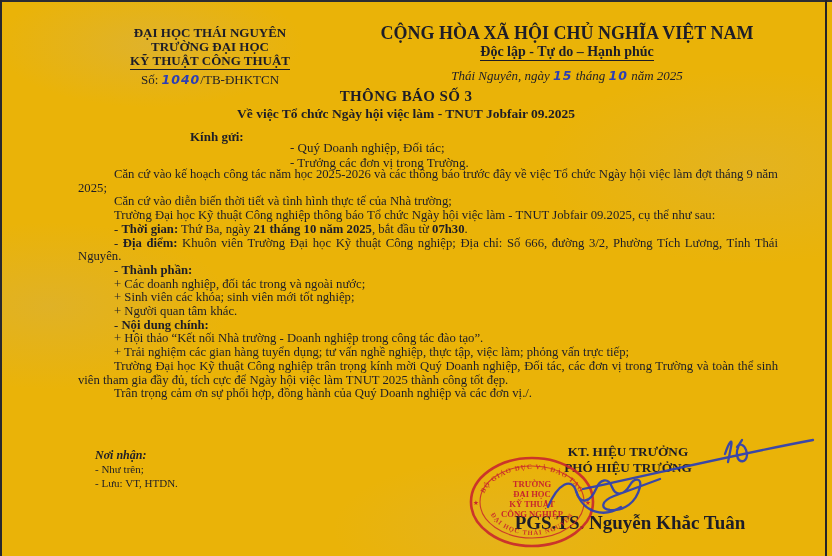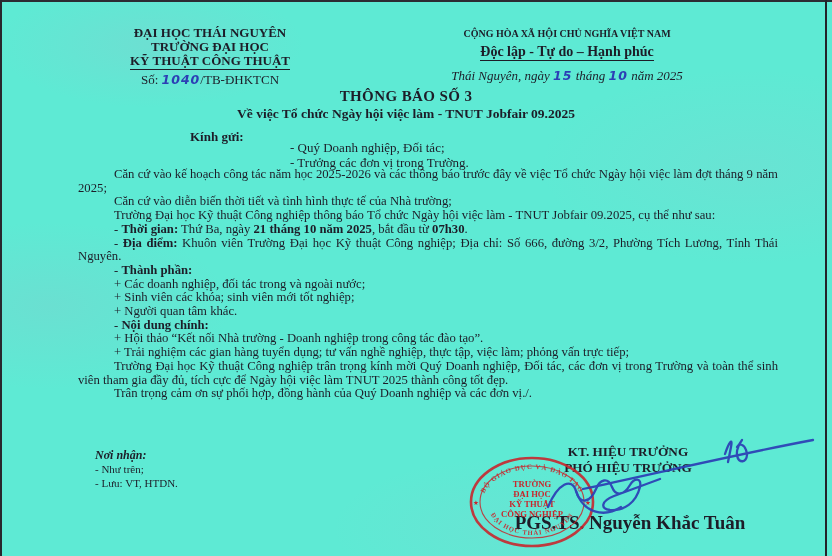--- a/index.html
+++ b/index.html
@@ -1,37 +1,37 @@
 <!DOCTYPE html>
 <html><head>
 <meta charset="utf-8">
 <style>
   html,body{margin:0;padding:0;}
   body{width:832px;height:556px;overflow:hidden;background:#fff;}
   .doc{position:absolute;inset:0;width:832px;height:556px;
     font-family:"Liberation Serif",serif;color:#1d1d28;
-    background:#5eead4;text-decoration:underline;}
+    background:#eab308;text-decoration:underline;}
   .doc::before{content:"";position:absolute;inset:0;pointer-events:none;
     background:
       radial-gradient(220px 90px at 18% 8%, rgba(175,175,200,.18), transparent 70%),
       radial-gradient(260px 120px at 6% 55%, rgba(170,170,195,.16), transparent 70%),
       radial-gradient(300px 140px at 90% 30%, rgba(180,180,205,.12), transparent 70%),
       radial-gradient(240px 100px at 60% 95%, rgba(180,180,205,.10), transparent 70%);}
   .edge-top{position:absolute;left:0;top:0;width:832px;height:2px;background:#2c2c33;}
   .edge-left{position:absolute;left:0;top:0;width:2px;height:556px;background:#28282e;}
   .edge-right{position:absolute;left:825px;top:0;width:2px;height:556px;background:#232329;}
 
   .hdr-left{position:absolute;left:84px;top:26px;width:252px;text-align:center;line-height:14px;}
   .hdr-left .l{font-weight:bold;font-size:13px;}
   .hdr-left .l3 span{display:inline-block;border-bottom:1.6px solid #1d1d28;padding-bottom:1px;}
   .doc-no{font-size:13px;margin-top:3px;}
   .hw{font-family:"DejaVu Sans",sans-serif;font-style:italic;color:#2c3eb5;font-weight:bold;font-size:12.5px;letter-spacing:1px;}
 
   .hdr-right{position:absolute;left:348px;top:26px;width:438px;text-align:center;line-height:15px;}
-  .hdr-right .l1{font-weight:bold;font-size:10px;}
+  .hdr-right .l1{font-weight:bold;font-size:18px;}
   .hdr-right .l2{font-weight:bold;font-size:14px;margin-top:3px;}
   .hdr-right .l2 span{display:inline-block;border-bottom:1.6px solid #1d1d28;padding-bottom:1px;}
   .date-line{font-style:italic;font-size:13px;margin-top:7px;}
 
   .title-block{position:absolute;left:0;top:88px;width:812px;text-align:center;}
   .title-main{font-weight:bold;font-size:15px;letter-spacing:.4px;}
   .title-sub{font-weight:bold;font-size:13.5px;margin-top:1px;}
 
   .salutation{position:absolute;left:190px;top:129px;font-size:13px;font-weight:bold;}
   .recipients{position:absolute;left:290px;top:141px;font-size:13px;line-height:14.5px;}

